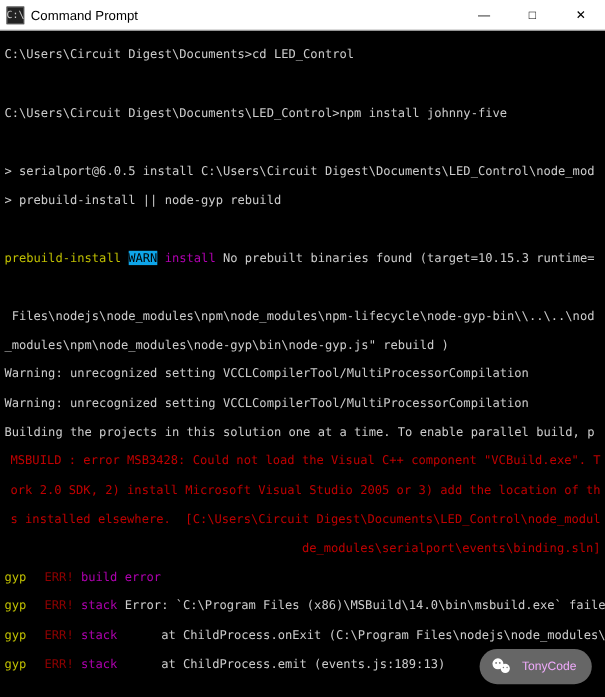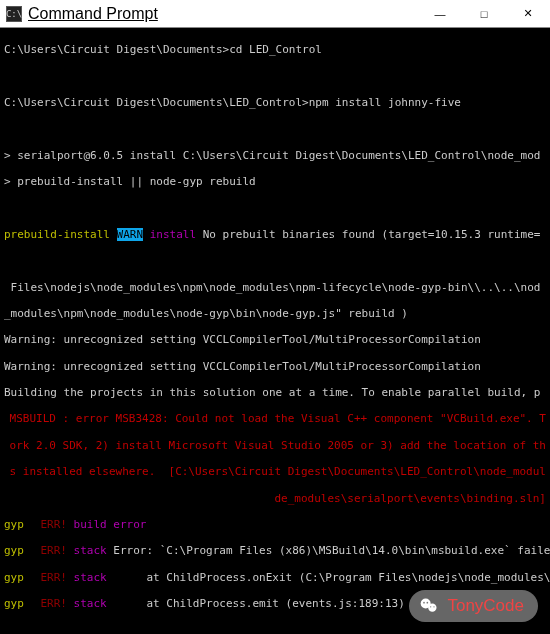--- a/index.html
+++ b/index.html
@@ -1,32 +1,32 @@
 <!DOCTYPE html>
 <html><head>
 <meta charset="utf-8">
 <style>
   * { margin: 0; padding: 0; box-sizing: border-box; }
   body { width: 550px; height: 634px; background: #000; font-family: Consolas, monospace; font-size: 11px; color: #ccc; overflow: hidden; position: relative; }
   .titlebar { height: 28px; background: #fff; display: flex; align-items: center; border-bottom: 1px solid #888; }
   .titlebar-icon { width: 16px; height: 16px; margin: 0 6px; background: #222; border: 1px solid #555; display: flex; align-items: center; justify-content: center; font-size: 9px; color: #ccc; }
-  .titlebar-title { flex: 1; color: #000; font-family: Segoe UI, sans-serif; font-size: 16px; text-decoration: underline; }
+  .titlebar-title { flex: 1; color: #000; font-family: Segoe UI, sans-serif; font-size: 12px; }
   .winbtn { width: 44px; height: 28px; display: flex; align-items: center; justify-content: center; color: #000; font-family: Segoe UI, sans-serif; }
   .terminal { padding: 2px 4px; line-height: 1.2; white-space: pre; overflow: hidden; }
   .line { display: block; }
   .prompt { color: #ccc; }
   .cmd { color: #ccc; }
   .yellow { color: #bfbf00; }
   .magenta { color: #b000b0; }
   .red { color: #c00000; text-align: right; }
   .dimred { color: #900000; margin-left: 10px; }
   .whitebg { background: #0ea5e9; color: #000; }
   .wechat { position: absolute; bottom: 12px; right: 12px; display: flex; align-items: center; background: rgba(120,120,120,0.85); padding: 6px 14px 6px 10px; border-radius: 18px; gap: 8px; }
   .wechat-icon { width: 20px; height: 20px; }
-  .wechat-text { color: #ef4444; font-family: Segoe UI, sans-serif; font-size: 17px; }
+  .wechat-text { color: #f0abfc; font-family: Segoe UI, sans-serif; font-size: 11px; }
 </style>
 </head>
 <body>
 
 <div class="titlebar">
   <div class="titlebar-icon">C:\</div>
   <div class="titlebar-title">Command Prompt</div>
   <div class="winbtn">—</div>
   <div class="winbtn">□</div>
   <div class="winbtn">✕</div>

